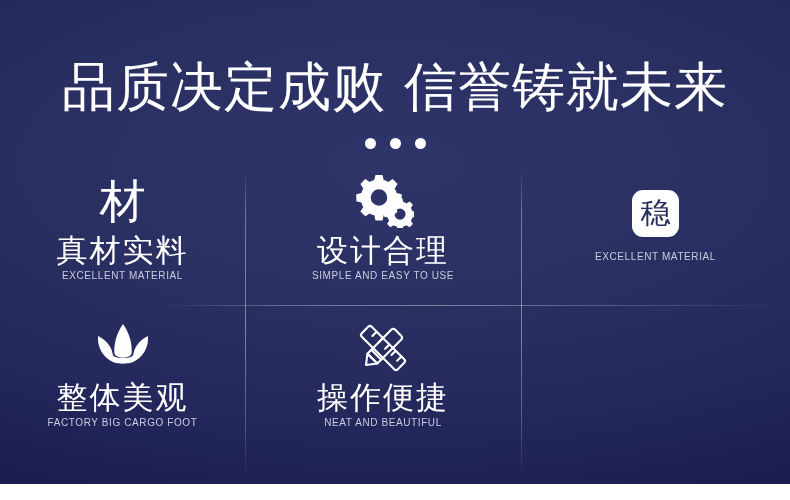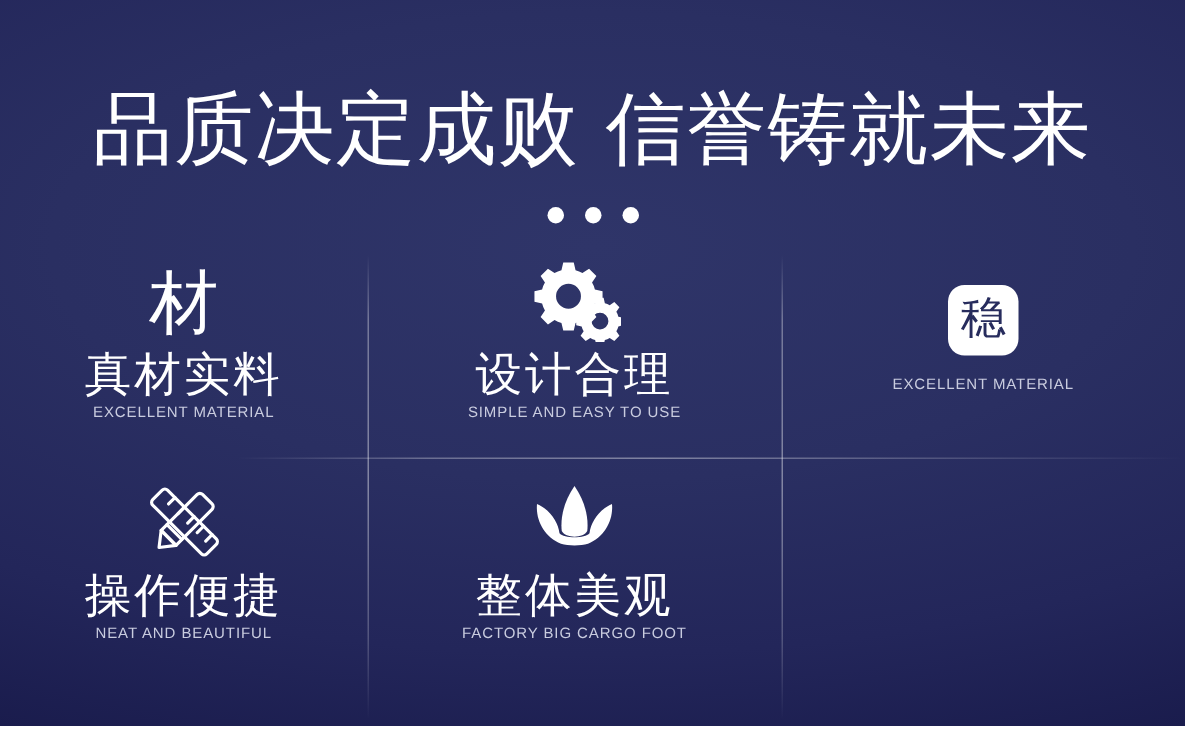--- a/index.html
+++ b/index.html
@@ -209,53 +209,53 @@
       <div class="icon-wrap">
         <div class="char-box">
           <span>稳</span>
         </div>
       </div>
       <div class="en-label">EXCELLENT MATERIAL</div>
     </div>
 
     <div class="cell row2">
       <div class="icon-wrap">
+        <svg width="58" height="50" viewBox="0 0 58 50">
+          <g fill="#ffffff">
+            <path d="M29 1 C22 11 19.5 22 20.5 31 C23 36 35 36 37.5 31 C38.5 22 36 11 29 1 Z"></path>
+            <path d="M4 13 C3 24 9 35 20 39.5 C25 41 33 41 38 39.5 C49 35 55 24 54 13 C45 17 40 25 39 32.5 C36 36 22 36 19 32.5 C18 25 13 17 4 13 Z"></path>
+          </g>
+        </svg>
+      </div>
+      <div class="cn-label">整体美观</div>
+      <div class="en-label">FACTORY BIG CARGO FOOT</div>
+    </div>
+
+    <div class="cell row2">
+      <div class="icon-wrap">
         <svg width="56" height="56" viewBox="0 0 56 56">
           <g fill="none" stroke="#ffffff" stroke-width="2.1" stroke-linejoin="round" stroke-linecap="round">
 
             <g transform="rotate(45 28 28)">
               <rect x="2.5" y="21" width="51" height="14" rx="2.5"></rect>
               <path d="M12 21 v6 M21 21 v6 M30 21 v6 M39 21 v6 M47 21 v6"></path>
             </g>
 
             <g transform="rotate(-45 28 28)">
               <path d="M13 21 h34 a2.5 2.5 0 0 1 2.5 2.5 v9 a2.5 2.5 0 0 1 -2.5 2.5 h-34 Z"></path>
               <path d="M13 21 L4 28 L13 35 Z"></path>
               <path d="M18.5 21 v14"></path>
             </g>
           </g>
         </svg>
       </div>
       <div class="cn-label">操作便捷</div>
       <div class="en-label">NEAT AND BEAUTIFUL</div>
     </div>
 
-    <div class="cell row2">
-      <div class="icon-wrap">
-        <svg width="58" height="50" viewBox="0 0 58 50">
-          <g fill="#ffffff">
-            <path d="M29 1 C22 11 19.5 22 20.5 31 C23 36 35 36 37.5 31 C38.5 22 36 11 29 1 Z"></path>
-            <path d="M4 13 C3 24 9 35 20 39.5 C25 41 33 41 38 39.5 C49 35 55 24 54 13 C45 17 40 25 39 32.5 C36 36 22 36 19 32.5 C18 25 13 17 4 13 Z"></path>
-          </g>
-        </svg>
-      </div>
-      <div class="cn-label">整体美观</div>
-      <div class="en-label">FACTORY BIG CARGO FOOT</div>
-    </div>
-
     <div class="v-divider" id="v-divider-1"></div>
     <div class="v-divider" id="v-divider-2"></div>
     <div id="h-divider"></div>
   </div>
 
 </div>
 
 <div id="bottom-strip"></div>
 
 </body></html>

